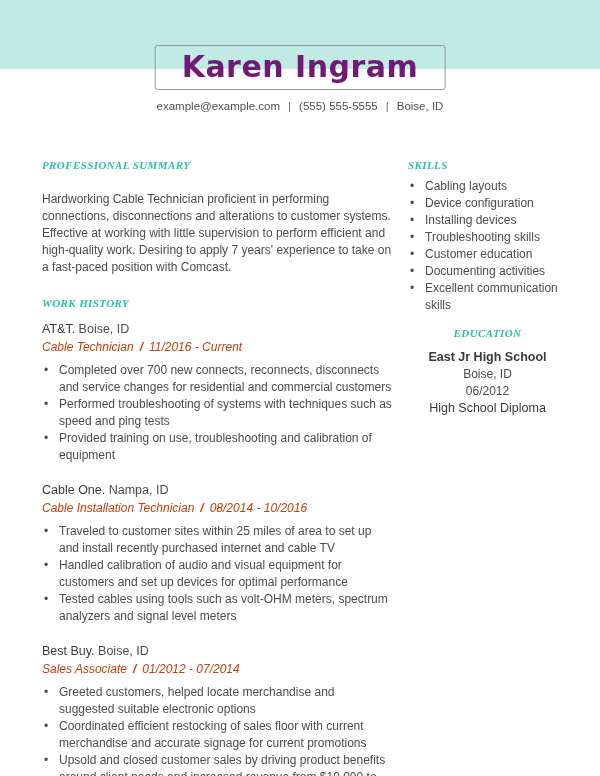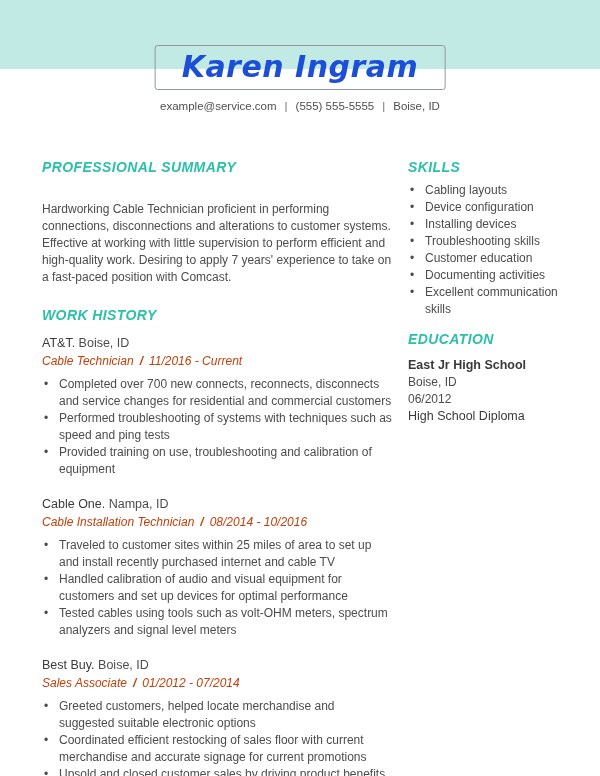--- a/index.html
+++ b/index.html
@@ -24,52 +24,52 @@
     left: 50%;
     transform: translateX(-50%);
     border: 1px solid #8f9a99;
     border-radius: 3px;
     padding: 3px 26px 5px 26px;
     background: transparent;
   }
   .name {
     font-family: "DejaVu Sans", sans-serif;
     font-weight: bold;
-    font-style: italic;
     font-size: 30px;
-    color: #1d4ed8;
+    color: #701a75;
     letter-spacing: 0.5px;
     white-space: nowrap;
   }
   .contact {
     text-align: center;
     margin-top: 31px;
     font-size: 11.5px;
     color: #4f4f4f;
   }
   .contact .pipe { margin: 0 8px; color: #707070; }
   .columns {
     display: flex;
     padding: 0 33px 0 42px;
     margin-top: 47px;
   }
   .col-left { width: 350px; flex: none; }
   .col-right { margin-left: 16px; flex: 1; }
   .sec-heading {
     color: #2cc0a9;
-    font-size: 14px;
+    font-size: 11px;
     font-weight: bold;
     font-style: italic;
     letter-spacing: 0.4px;
     margin: 0;
+    font-family: Liberation Serif, serif;
   }
   .summary-text {
     font-size: 12px;
     line-height: 17px;
-    margin-top: 26px;
+    margin-top: 20px;
     color: #4c4c4c;
   }
   .section-work { margin-top: 21px; }
   .job { margin-top: 12px; }
   .job + .job { margin-top: 18px; }
   .company-line { font-size: 12.5px; line-height: 16px; }
   .company { font-weight: normal; color: #3a3a3a; }
   .company-loc { color: #4c4c4c; }
   .title-line {
     font-style: italic;
@@ -91,38 +91,38 @@
     line-height: 17px;
     color: #4c4c4c;
   }
   ul.bullets li::before {
     content: "\2022";
     position: absolute;
     left: 2px;
     top: 0;
   }
   .skills-list { margin-top: 10px; }
-  .section-edu { margin-top: 13px; }
+  .section-edu { margin-top: 13px; text-align: center; }
   .edu-block { margin-top: 10px; font-size: 12px; line-height: 17px; }
   .school { font-weight: bold; color: #3a3a3a; font-size: 12.5px; }
   .degree { font-weight: normal; color: #3a3a3a; font-size: 12.5px; margin-top: 0; }
 </style>
 </head>
 <body>
 
 <div>
 
   <div class="band"></div>
 
   <div class="name-box">
     <div class="name">Karen Ingram</div>
   </div>
 
   <div class="contact">
-    <span>example@service.com</span><span class="pipe">|</span><span>(555) 555-5555</span><span class="pipe">|</span><span>Boise, ID</span>
+    <span>example@example.com</span><span class="pipe">|</span><span>(555) 555-5555</span><span class="pipe">|</span><span>Boise, ID</span>
   </div>
 
   <div class="columns">
 
     <div class="col-left">
 
       <div class="section-summary">
         <div class="sec-heading">PROFESSIONAL SUMMARY</div>
         <div class="summary-text">Hardworking Cable Technician proficient in performing connections, disconnections and alterations to customer systems. Effective at working with little supervision to perform efficient and high-quality work. Desiring to apply 7 years' experience to take on a fast-paced position with Comcast.</div>
       </div>

